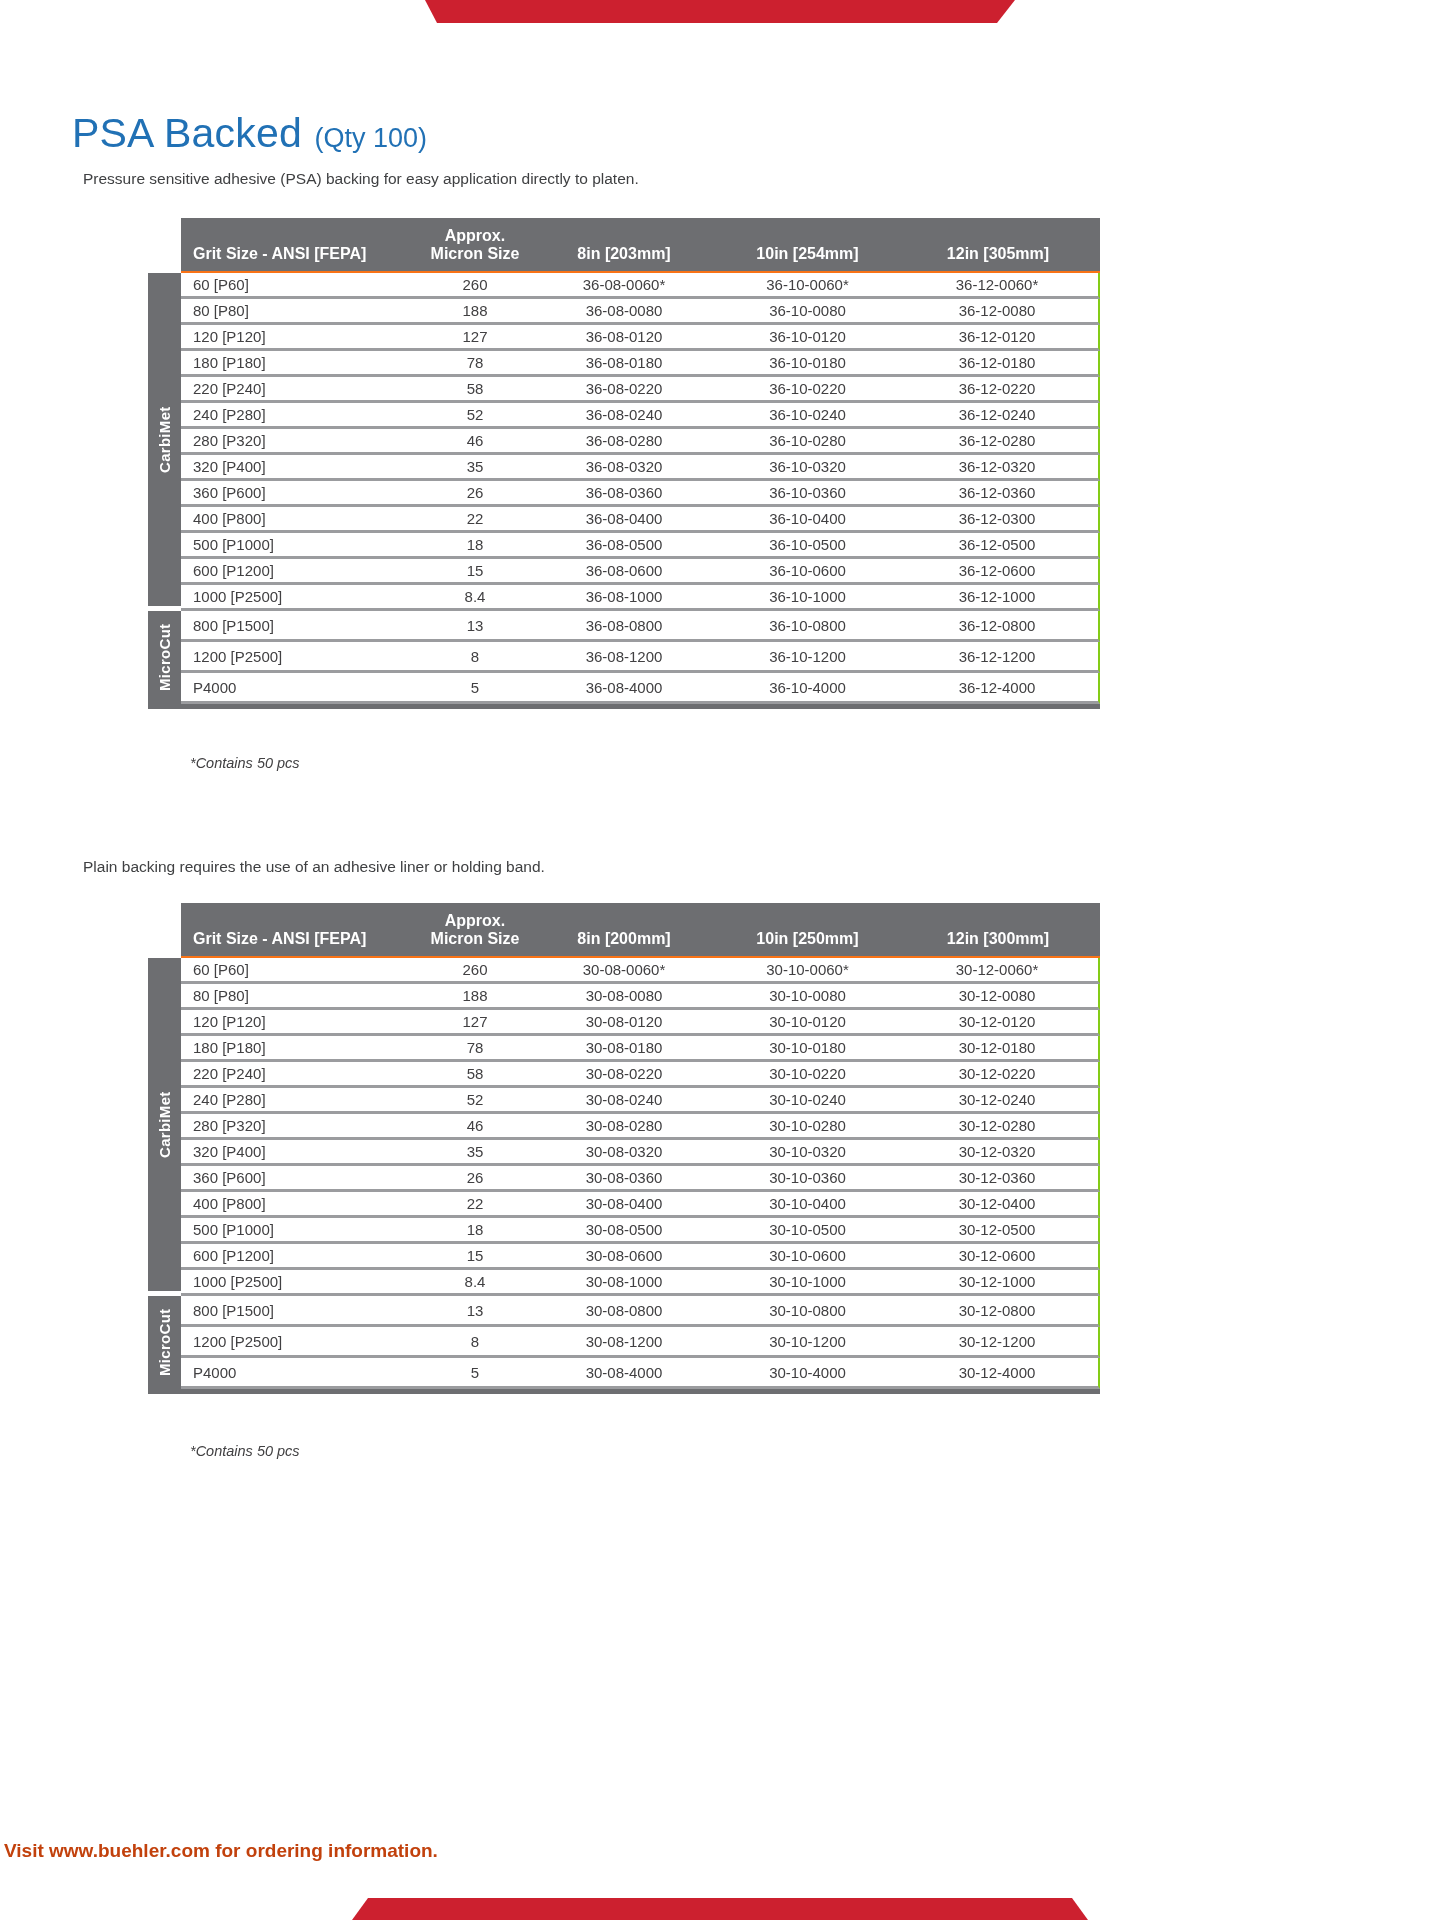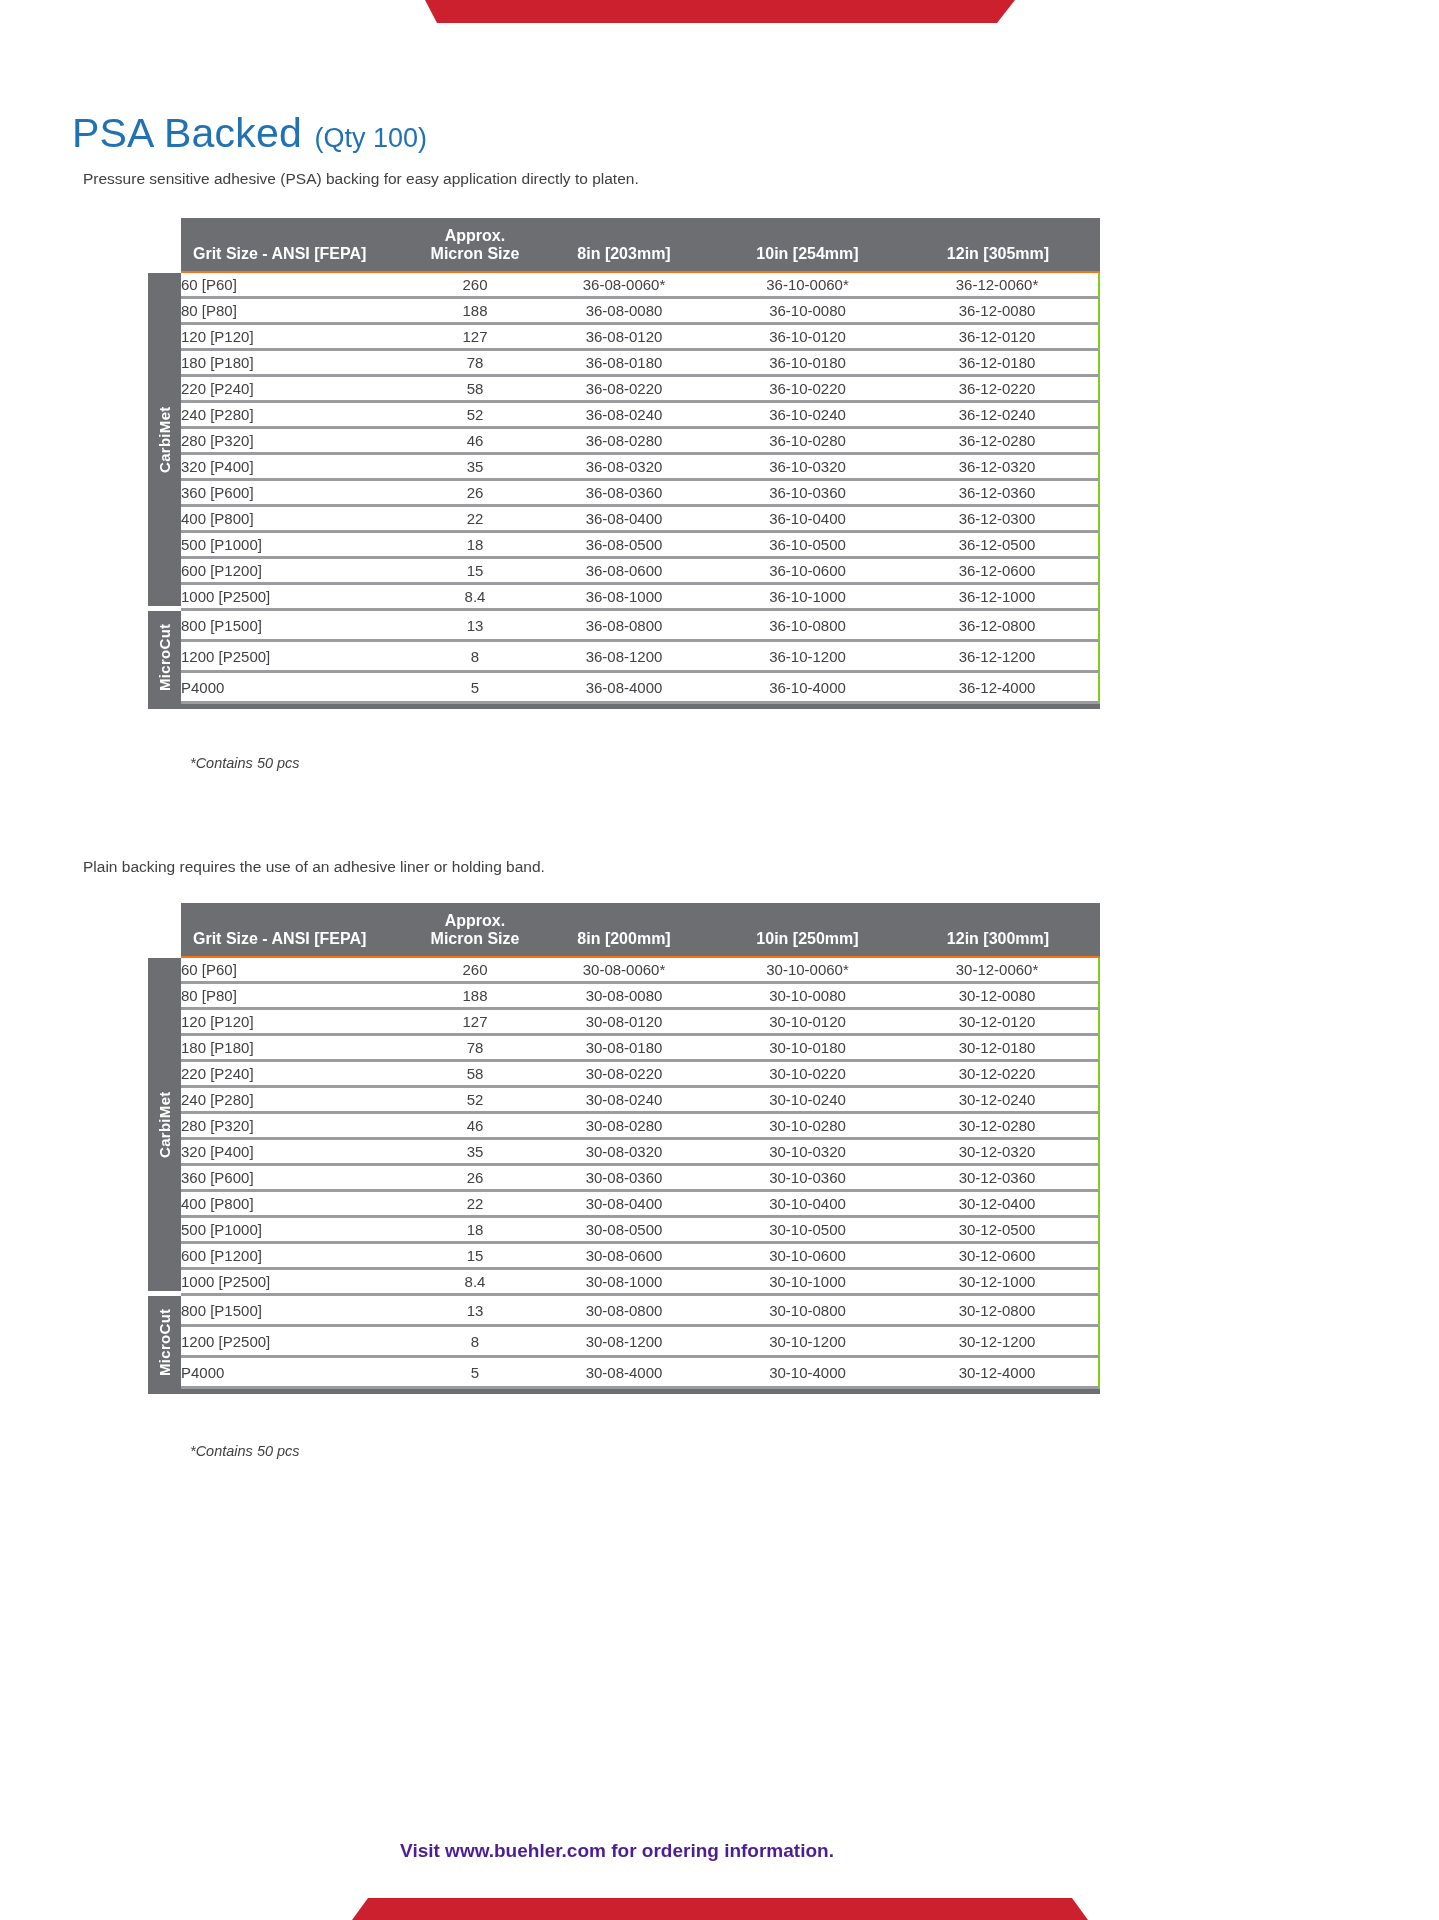--- a/index.html
+++ b/index.html
@@ -50,39 +50,39 @@
     height:55px; vertical-align:bottom; padding-bottom:8px; text-align:center;
     border-bottom:2px solid #f97316;
   }
   thead th.blank { background:transparent; border-bottom:none; }
   thead th.grit-h { text-align:left; padding-left:12px; }
   tbody td {
     background:#fff; border-bottom:3px solid #9b9c9f; font-size:15px; color:#414042;
     height:26px; text-align:center; vertical-align:middle; white-space:nowrap;
   }
   tbody tr.micro td { height:31px; }
-  tbody td.c0 { text-align:left; }
+  tbody td.c0 { text-align:left; padding-left:12px; }
   tbody td.c4 { border-right:2px solid #84cc16; }
   td.group-cell {
     background:#6d6e71; border-bottom:none; padding:0;
   }
   td.group-cell.cm { border-bottom:5px solid #ffffff; }
   td.group-cell span {
     display:flex; width:33px; height:100%; align-items:center; justify-content:center;
     writing-mode:vertical-rl; transform:rotate(180deg);
     color:#fff; font-weight:bold; font-size:15px; letter-spacing:0.3px;
     margin:0 auto;
   }
   td.group-cell { vertical-align:middle; text-align:center; }
   .footnote { position:absolute; font-style:italic; font-size:14.5px; color:#414042; }
 
   
   .footer-line {
-    position:absolute; top:1840px; left:17px; width:1200px; text-align:center;
-    font-size:19px; font-weight:bold; color:#4c1d95;
+    position:absolute; top:1840px; left:4px; width:1200px; text-align:left;
+    font-size:19px; font-weight:bold; color:#c2410c;
   }
   .page-box {
     position:absolute; left:1335px; top:1831px; width:104px; height:32px; background:#0e6bb1;
     display:flex; align-items:center; gap:5px; padding-left:5px;
   }
   .page-box .num { color:#ffffff; font-size:18px; font-weight:bold; }
   .logo-mark { width:22px; height:24px; position:relative; flex:0 0 auto; }
 </style>
 </head>
 <body>

